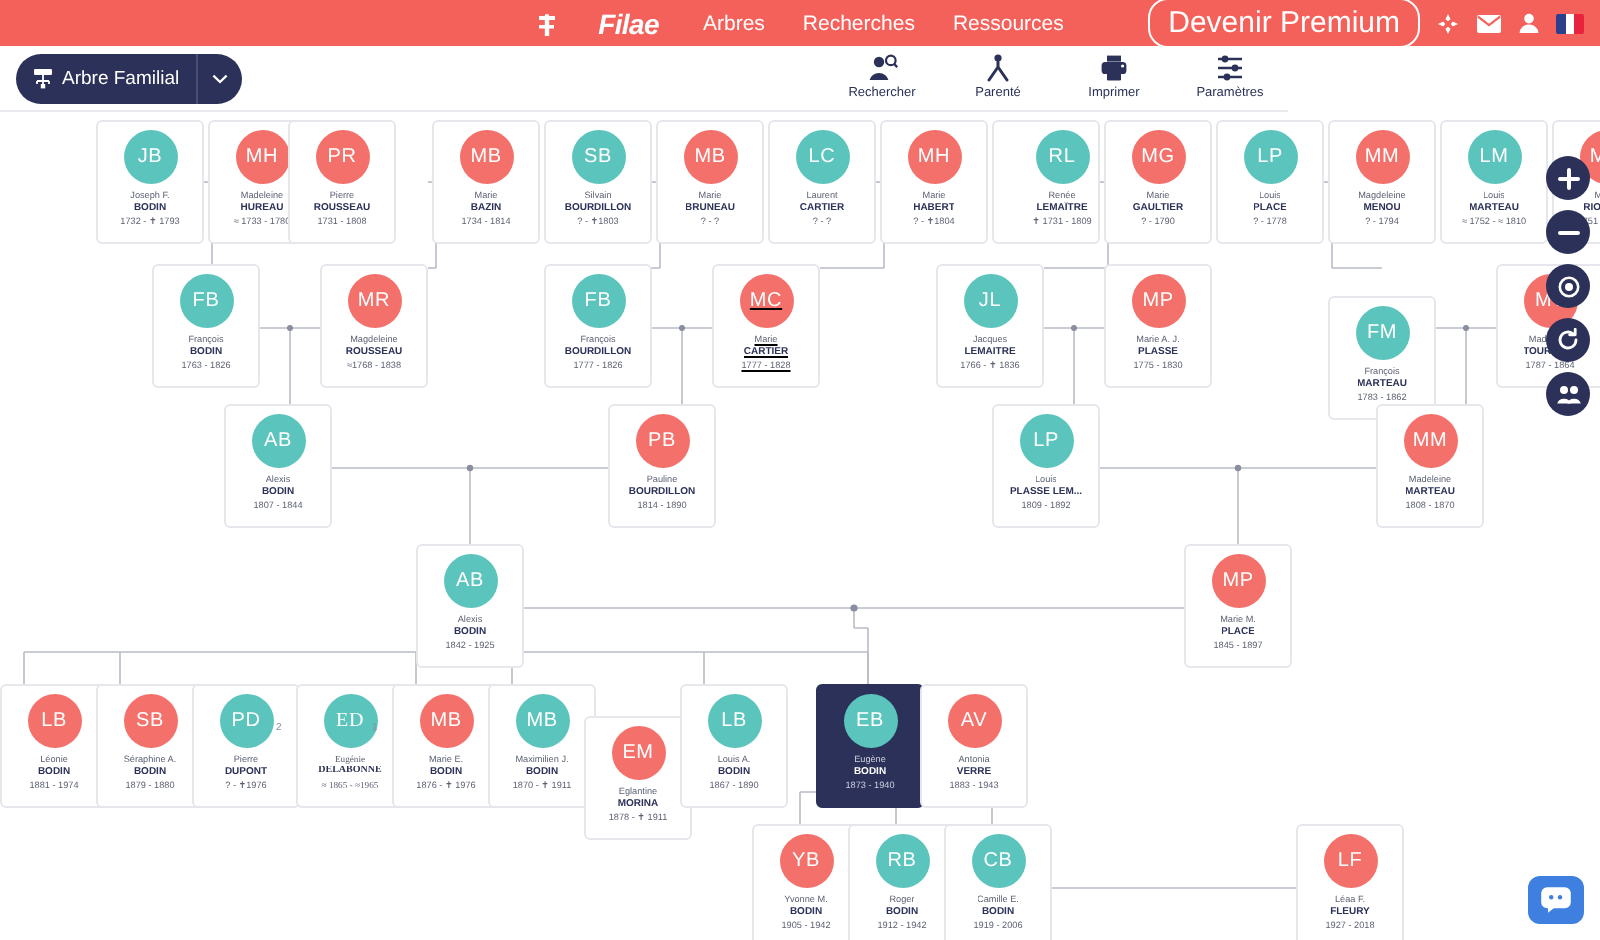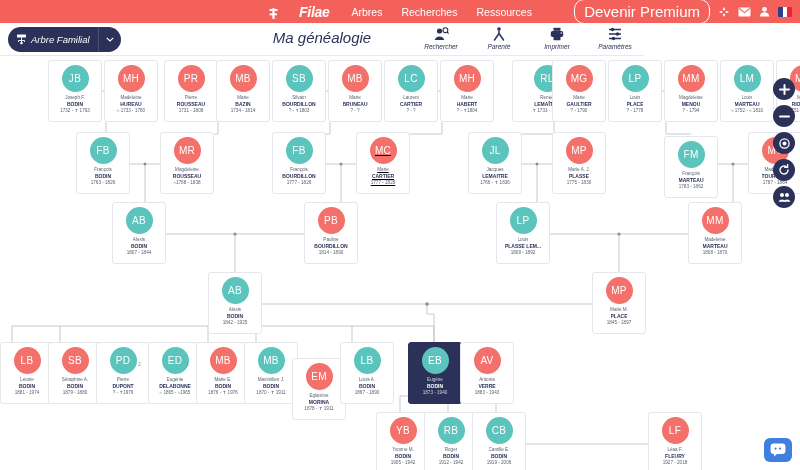--- a/index.html
+++ b/index.html
@@ -32,21 +32,21 @@
     background: transparent; cursor:pointer;
   }
   .nav-icon { color:#fff; display:flex; align-items:center; }
   .flag { width:14px; height:10px; display:flex; border-radius:1px; overflow:hidden; }
   .flag i { flex:1; display:block; }
   .flag .b { background:#2b3f8c; } .flag .w { background:#fff; } .flag .r { background:#e7243b; }
 
   
   .toolbar {
     position:absolute; top:23px; left:0; width:644px; height:33px;
-    background:#fff; border-bottom:1px solid #e8e9ee;font-style:italic;
+    background:#fff; border-bottom:1px solid #e8e9ee;
   }
   .tree-pill {
     position:absolute; left:8px; top:4px;
     background:#2b3158; color:#fff; border-radius:13px;
     height:25px; display:flex; align-items:center; font-size:9.5px;
     padding-left:8px; cursor:pointer;
   }
   .tree-pill .pill-ico { margin-right:4px; display:flex; }
   .tree-pill .pill-label { padding-right:8px; }
   .tree-pill .pill-div { width:1px; height:25px; background:#4a4f74; }
@@ -158,21 +158,20 @@
       </span>
       <span class="pill-label">Arbre Familial</span>
       <span class="pill-div"></span>
       <span class="pill-caret">
         <svg width="8" height="5" viewBox="0 0 8 5">
             <path d="M0.7 0.8 L4 4 L7.3 0.8" stroke="#fff" stroke-width="1.1" fill="none"></path>
           </svg>
       </span>
     </div>
 
-    <div class="page-title">Ma généalogie</div>
 
     <div class="tools">
       <div class="tool">
         <span class="ti">
           <svg width="15" height="14" viewBox="0 0 15 14">
               <circle cx="5.5" cy="4" r="2.6" fill="#2b3158"></circle>
               <path d="M0.8 13 a4.8 4.4 0 0 1 9.4 0 Z" fill="#2b3158"></path>
               <circle cx="11.4" cy="3.2" r="2.4" fill="none" stroke="#2b3158" stroke-width="1.1"></circle>
               <path d="M13.1 5 L14.6 6.6" stroke="#2b3158" stroke-width="1.2"></path>
             </svg>
@@ -307,21 +306,21 @@
           <div class="given">Joseph F.</div>
           <div class="sur">BODIN</div>
           <div class="dates">1732 - ✝ 1793</div>
         </div>
         <div class="card female" style="left: 104px; top: 4px;">
           <div class="av">MH</div>
           <div class="given">Madeleine</div>
           <div class="sur">HUREAU</div>
           <div class="dates">≈ 1733 - 1780</div>
         </div>
-        <div class="card female" style="left: 164px; top: 4px;">
+        <div class="card female" style="left: 144px; top: 4px;">
           <div class="av">PR</div>
           <div class="given">Pierre</div>
           <div class="sur">ROUSSEAU</div>
           <div class="dates">1731 - 1808</div>
         </div>
         <div class="card female" style="left: 216px; top: 4px;">
           <div class="av">MB</div>
           <div class="given">Marie</div>
           <div class="sur">BAZIN</div>
           <div class="dates">1734 - 1814</div>
@@ -343,21 +342,21 @@
           <div class="given">Laurent</div>
           <div class="sur">CARTIER</div>
           <div class="dates">? - ?</div>
         </div>
         <div class="card female" style="left: 440px; top: 4px;">
           <div class="av">MH</div>
           <div class="given">Marie</div>
           <div class="sur">HABERT</div>
           <div class="dates">? - ✝1804</div>
         </div>
-        <div class="card male" style="left: 512px; top: 4px; padding-left: 16px;">
+        <div class="card male" style="left: 496px; top: 4px; padding-left: 16px;">
           <div class="av">RL</div>
           <div class="given">Renée</div>
           <div class="sur">LEMAÎTRE</div>
           <div class="dates">✝ 1731 - 1809</div>
         </div>
         <div class="card female" style="left: 552px; top: 4px;">
           <div class="av">MG</div>
           <div class="given">Marie</div>
           <div class="sur">GAULTIER</div>
           <div class="dates">? - 1790</div>
@@ -415,21 +414,21 @@
           <div class="given">Jacques</div>
           <div class="sur">LEMAITRE</div>
           <div class="dates">1766 - ✝ 1836</div>
         </div>
         <div class="card female" style="left: 552px; top: 76px;">
           <div class="av">MP</div>
           <div class="given">Marie A. J.</div>
           <div class="sur">PLASSE</div>
           <div class="dates">1775 - 1830</div>
         </div>
-        <div class="card male" style="left: 664px; top: 80px;">
+        <div class="card male" style="left: 664px; top: 92px;">
           <div class="av">FM</div>
           <div class="given">François</div>
           <div class="sur">MARTEAU</div>
           <div class="dates">1783 - 1862</div>
         </div>
         <div class="card female" style="left: 748px; top: 76px;">
           <div class="av">MT</div>
           <div class="given">Madeleine</div>
           <div class="sur">TOURELET</div>
           <div class="dates">1787 - 1864</div>
@@ -481,21 +480,21 @@
           <div class="given">Séraphine A.</div>
           <div class="sur">BODIN</div>
           <div class="dates">1879 - 1880</div>
         </div>
         <div class="card male" style="left: 96px; top: 286px;">
           <div class="av">PD</div>
           <div class="given">Pierre</div>
           <div class="sur">DUPONT</div>
           <div class="dates">? - ✝1976</div>
         </div>
-        <div class="card male" style="left: 148px; top: 286px;">
+        <div class="card male" style="left: 148px; top: 286px; font-family: Liberation Serif, serif;">
           <div class="av">ED</div>
           <div class="given">Eugénie</div>
           <div class="sur">DELABONNE</div>
           <div class="dates">≈ 1865 - ≈1965</div>
         </div>
         <div class="card female" style="left: 196px; top: 286px;">
           <div class="av">MB</div>
           <div class="given">Marie E.</div>
           <div class="sur">BODIN</div>
           <div class="dates">1876 - ✝ 1976</div>

